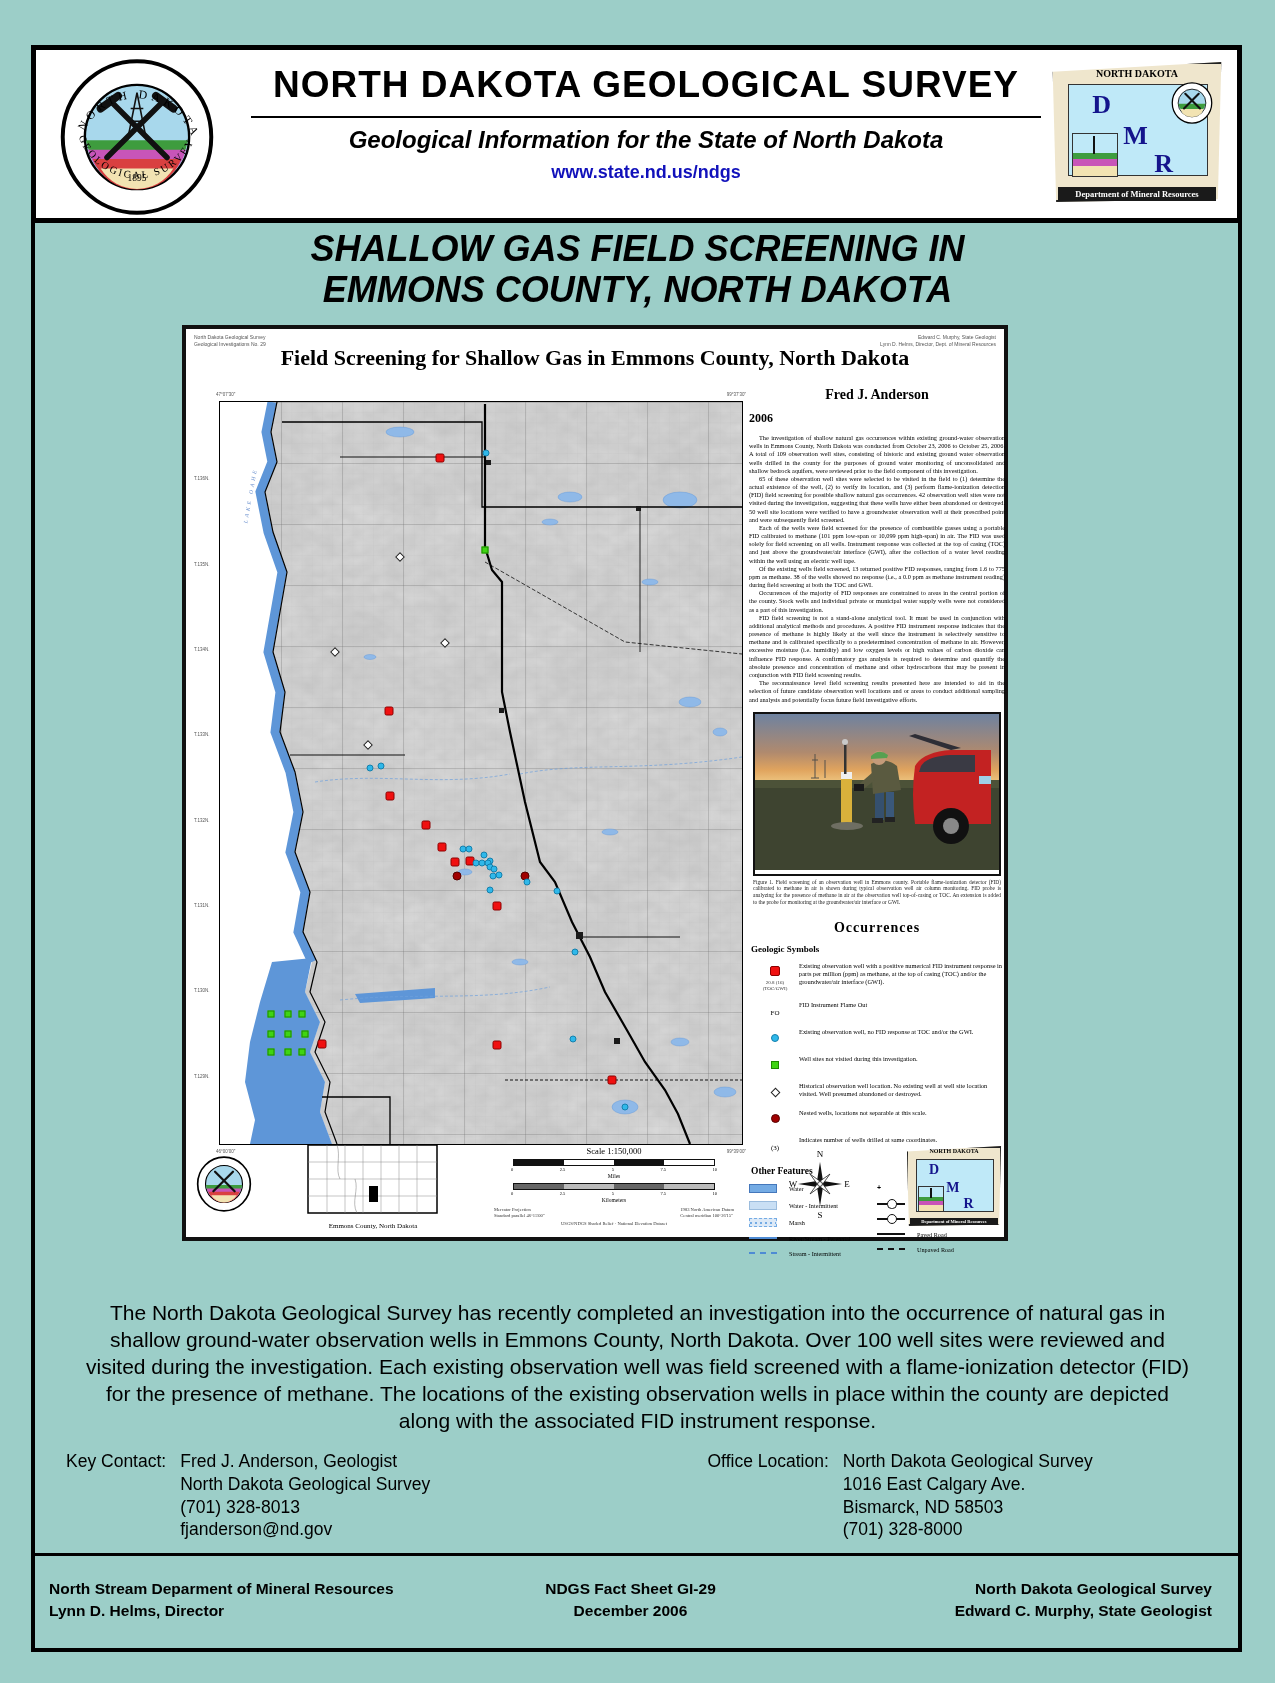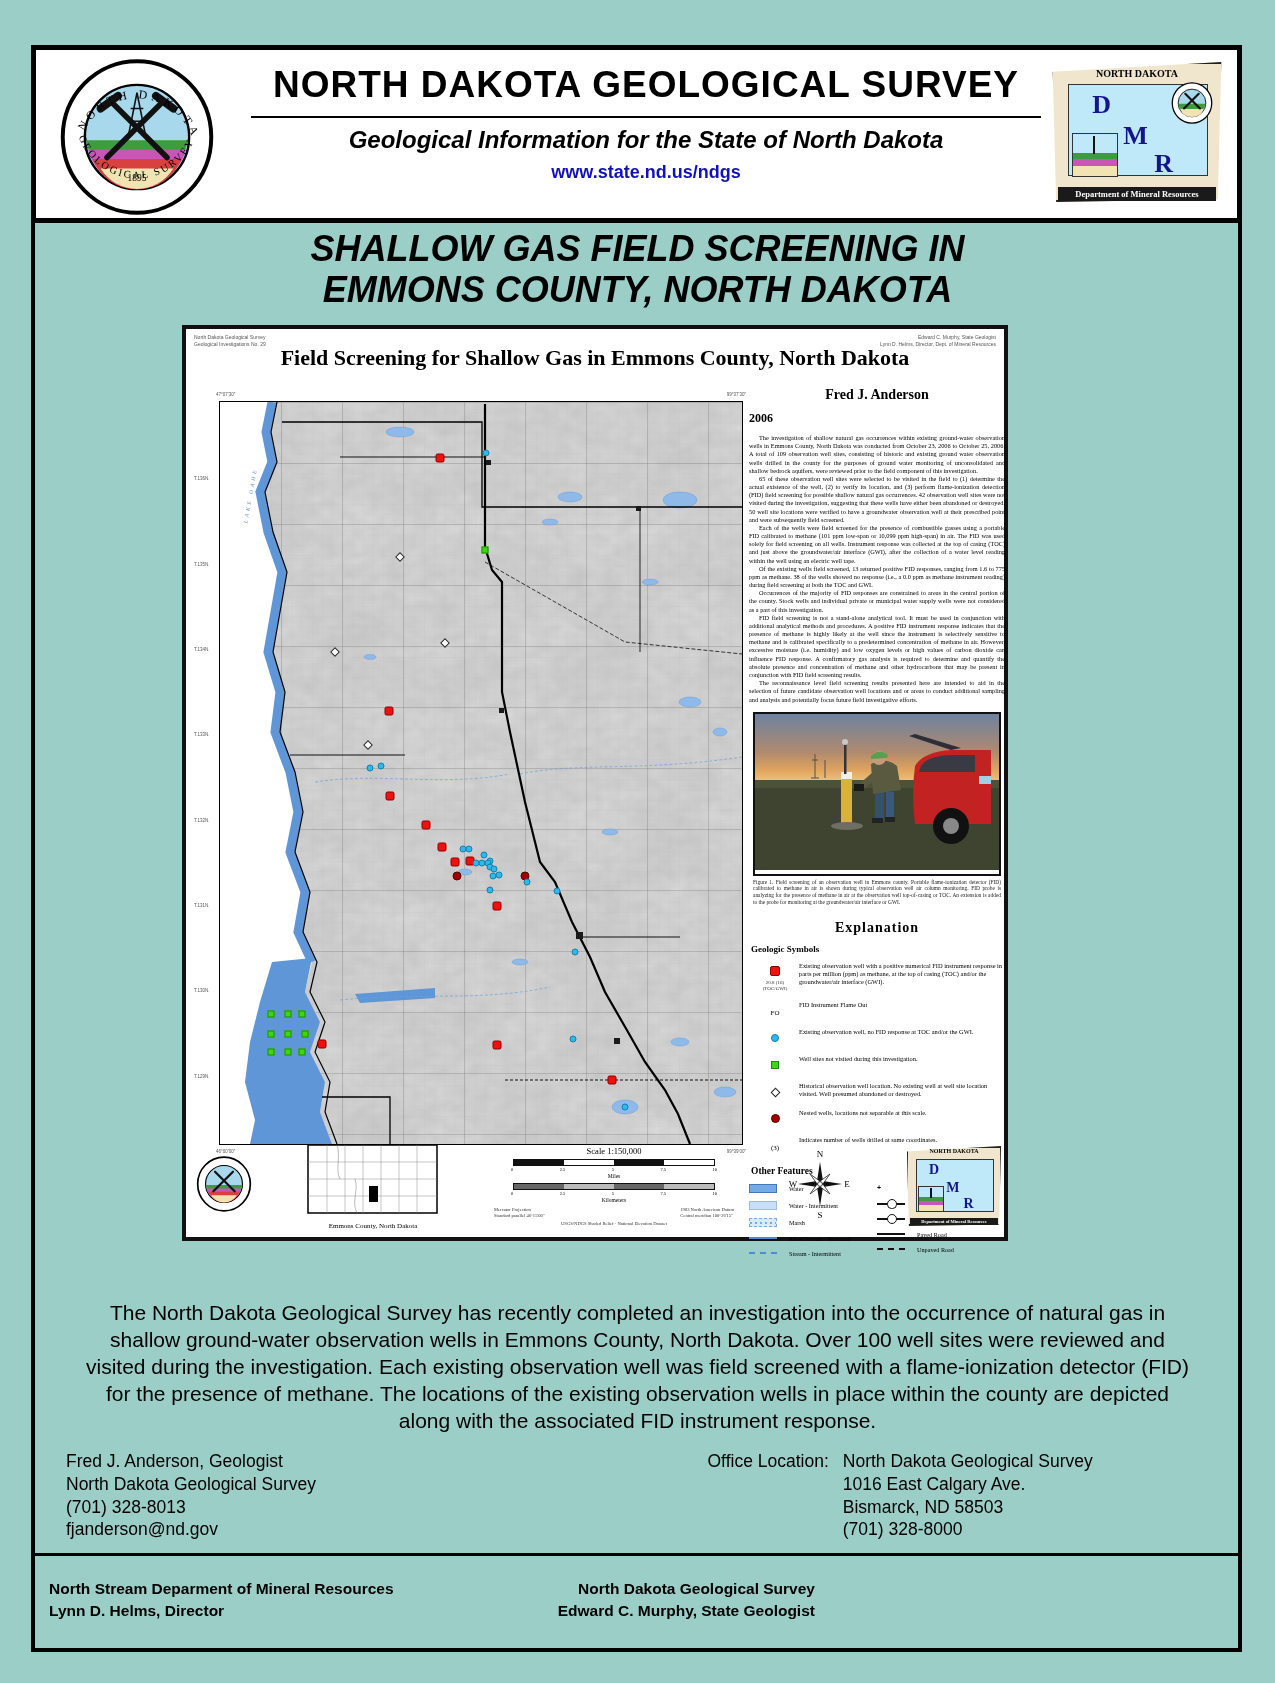--- a/index.html
+++ b/index.html
@@ -403,21 +403,21 @@
             <rect x="86" y="62" width="11" height="48" fill="#D9B13B"></rect>
             <rect x="86" y="58" width="11" height="7" fill="#EFEFEF"></rect>
             <rect x="89" y="30" width="2.5" height="30" fill="#333"></rect>
             <circle cx="90" cy="28" r="3" fill="#C9C9C9"></circle>
             <ellipse cx="92" cy="112" rx="16" ry="4" fill="#6E6E62"></ellipse>
           </g>
         </svg>
       </div>
       <div class="photo-cap">Figure 1. Field screening of an observation well in Emmons county. Portable flame-ionization detector (FID) calibrated to methane in air is shown during typical observation well air column monitoring. FID probe is analyzing for the presence of methane in air at the observation well top-of-casing or TOC. An extension is added to the probe for monitoring at the groundwater/air interface or GWI.</div>
 
-      <div class="expl-h">Explanation</div>
+      <div class="expl-h">Occurrences</div>
       <div class="geo-h">Geologic Symbols</div>
       <div id="geo-rows">
           <div class="leg-row">
             <div class="leg-sym"><span class="s-red"></span><div class="leg-sub">20.8 (16)</div><div class="leg-sub">(TOC/GWI)</div></div>
             <div class="leg-text">Existing observation well with a positive numerical FID instrument response in parts per million (ppm) as methane, at the top of casing (TOC) and/or the groundwater/air interface (GWI).</div>
           </div>
           <div class="leg-row">
             <div class="leg-sym"><span class="symtext">FO</span></div>
             <div class="leg-text">FID Instrument Flame Out</div>
           </div>
@@ -616,20 +616,21 @@
           <div class="dmr-caption">Department of Mineral Resources</div>
         </div>
       </div>
     </div>
   </div>
 
   <div class="gi-par">The North Dakota Geological Survey has recently completed an investigation into the occurrence of natural gas in shallow ground-water observation wells in Emmons County, North Dakota.  Over 100 well sites were reviewed and visited during the investigation.  Each existing observation well was field screened with a flame-ionization detector (FID) for the presence of methane.  The locations of the existing observation wells in place within the county are depicted along with the associated FID instrument response.</div>
 
   <div class="contacts">
     <div class="contact-block cb-left">
+      <div class="lab">Key Contact:</div>
       <div>
         <div>Fred J. Anderson, Geologist</div>
         <div>North Dakota Geological Survey</div>
         <div>(701) 328-8013</div>
         <div>fjanderson@nd.gov</div>
       </div>
     </div>
     <div class="contact-block cb-right">
       <div class="lab">Office Location:</div>
       <div>
@@ -640,18 +641,22 @@
       </div>
     </div>
   </div>
 
   <div class="page-footer-rule"></div>
   <div class="page-footer">
     <div class="pf-left">
       <div>North Stream Deparment of Mineral Resources</div>
         <div>Lynn D. Helms, Director</div>
     </div>
+    <div class="pf-center">
+      <div>NDGS Fact Sheet GI-29</div>
+        <div>December 2006</div>
+    </div>
     <div class="pf-right">
       <div>North Dakota Geological Survey</div>
         <div>Edward C. Murphy, State Geologist</div>
     </div>
   </div>
 </div>
 
 </body></html>

